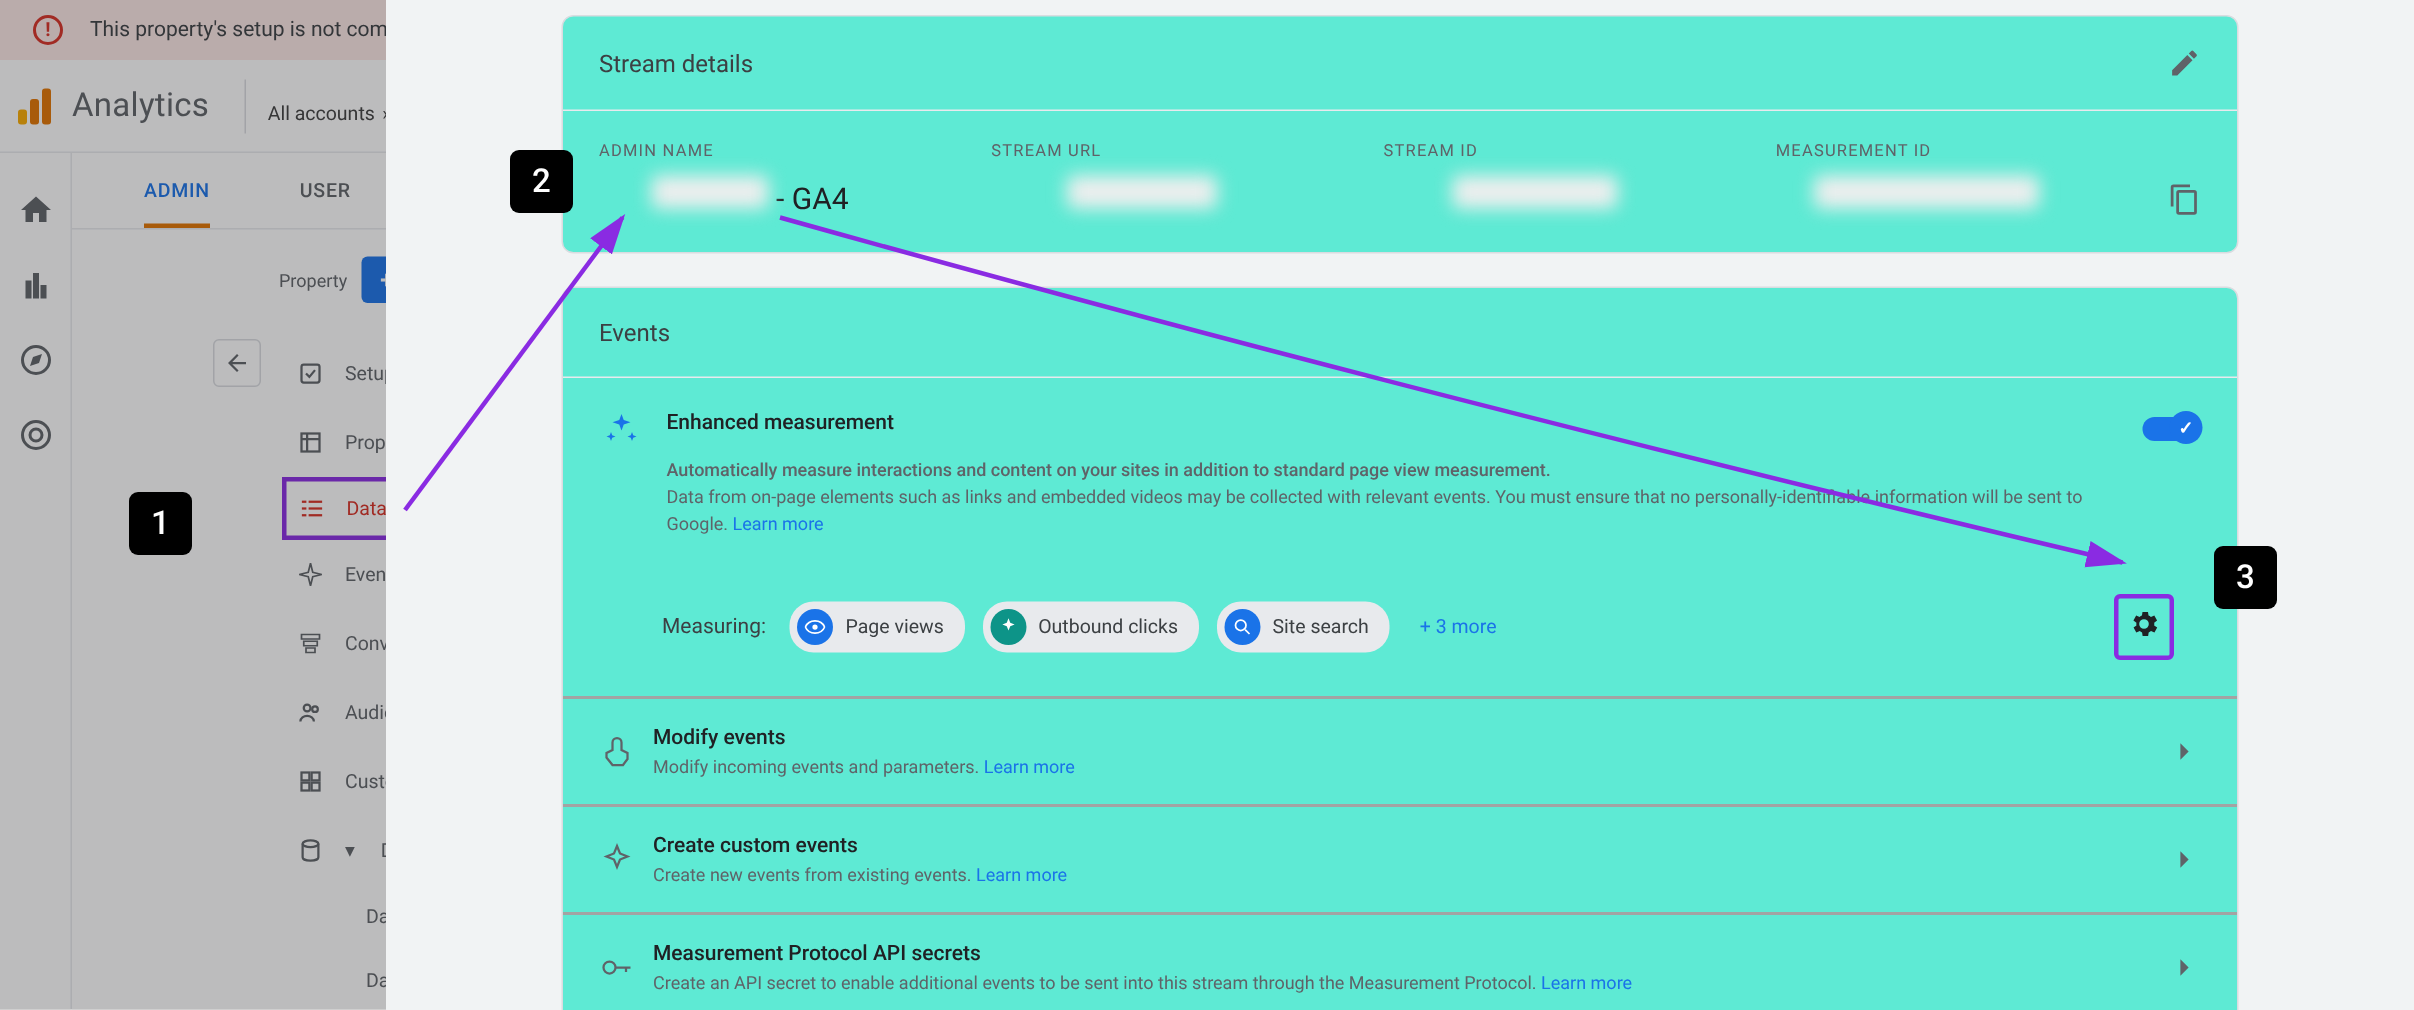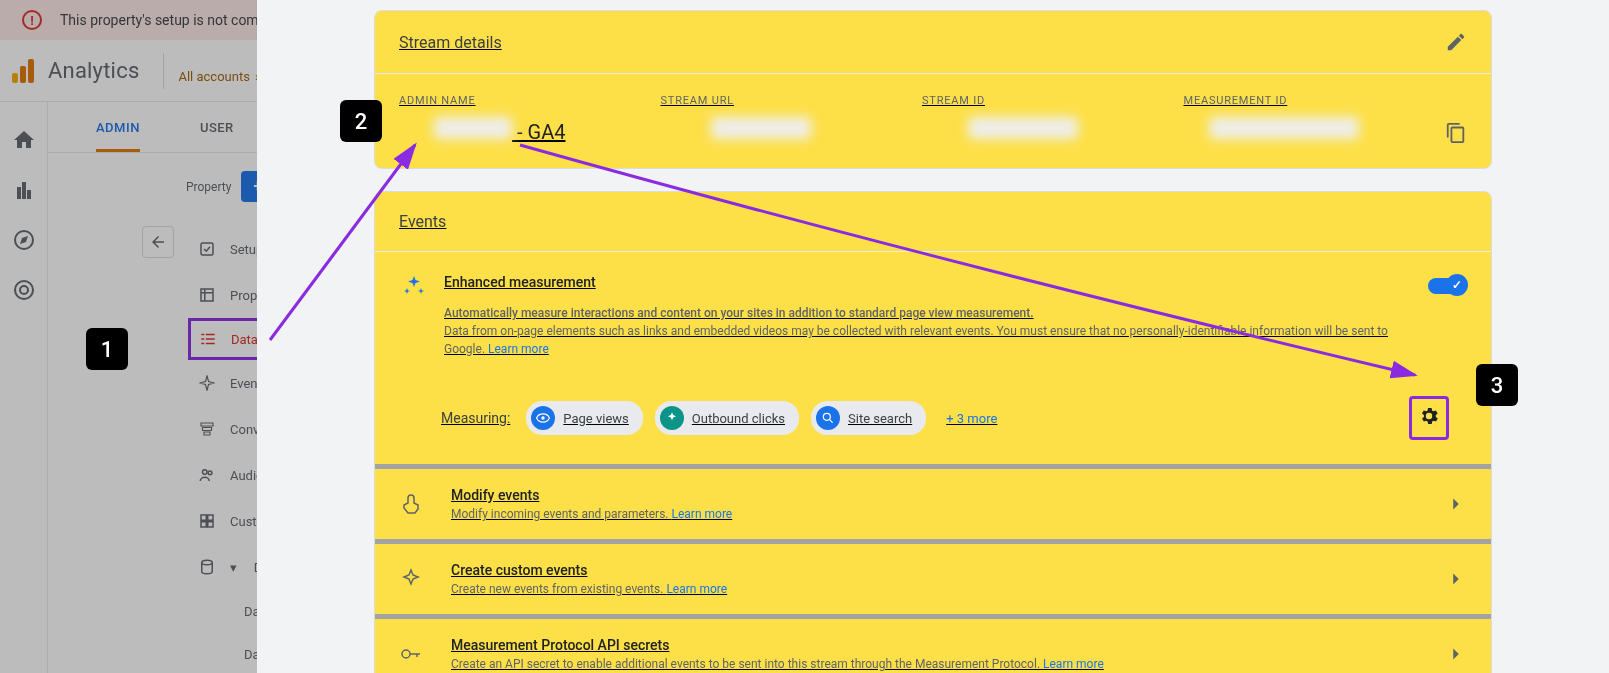--- a/index.html
+++ b/index.html
@@ -11,21 +11,21 @@
 
 
 .brand { height:62px; display:flex; align-items:center; padding-left:12px; gap:14px; border-bottom:1px solid #e8eaed; }
 .brand-logo { display:flex; align-items:flex-end; gap:2px; height:24px; }
 .brand-logo span { display:block; border-radius:2px; }
 .brand-logo .b1 { width:6px; height:10px; background:#f9ab00; }
 .brand-logo .b2 { width:6px; height:17px; background:#e37400; }
 .brand-logo .b3 { width:6px; height:24px; background:#e37400; }
 .brand-text { font-size:22px; color:#5f6368; letter-spacing:.2px; }
 .brand-sep { width:1px; height:36px; background:#dadce0; margin-left:10px; }
-.brand-crumbs { font-size:13px; color:#a16207; display:flex; align-items:center; gap:5px;margin-top:12px; }
+.brand-crumbs { font-size:13px; color:#404040; display:flex; align-items:center; gap:5px;margin-top:12px; }
 
 
 .main { display:flex; height:calc(100% - 102px); }
 
 
 .rail { width:48px; border-right:1px solid #e8eaed; display:flex; flex-direction:column; align-items:center; padding-top:26px; gap:26px; }
 .rail-ic { width:24px; height:24px; fill:#5f6368; cursor:pointer; }
 
 
 .sidebar { width:290px; padding-top:0; overflow:hidden; }
@@ -40,21 +40,21 @@
 .nav-item { display:flex; align-items:center; gap:14px; padding:14px 0 14px 150px; font-size:13px; color:#5f6368; cursor:pointer; }
 .nav-item.sub { padding-left:196px; }
 .nav-hl { border:3px solid #8a2be2; margin-left:140px; width:128px; height:42px; display:flex; align-items:center; gap:14px; padding-left:8px; position:relative; }
 .nav-ic { width:18px; height:18px; fill:#5f6368; flex-shrink:0; }
 
 
 .backdrop { position:absolute; inset:0; background:rgba(32,33,36,.3); z-index:5; }
 
 
 .panel { position:absolute; top:0; right:0; bottom:0; width:1352px; background:#f1f3f4; z-index:10; overflow-y:auto; padding:10px 0; }
-.card { background:#fde047; border:1px solid #dadce0; border-radius:8px; margin:0 auto 22px; width:1118px;text-decoration:underline; }
+.card { background:#5eead4; border:1px solid #dadce0; border-radius:8px; margin:0 auto 22px; width:1118px; }
 .card-header { display:flex; justify-content:space-between; align-items:center; padding:20px 24px; border-bottom:1px solid #e8eaed; }
 .card-title { font-size:16px; color:#3c4043; }
 
 .stream-grid { display:flex; padding:20px 24px 24px; gap:60px; }
 .sg-col { flex:1; }
 .sg-col.narrow { flex:0 0 auto; display:flex; align-items:flex-end; }
 .sg-label { font-size:11px; letter-spacing:.8px; color:#5f6368; margin-bottom:10px; }
 .sg-val { font-size:20px; color:#202124;text-align:center; }
 .blur { filter:blur(6px); background:#eee; border-radius:4px; display:inline-block; height:22px; }
 
@@ -69,21 +69,21 @@
 .toggle::after { content:'✓'; position:absolute; right:-4px; top:-4px; width:22px; height:22px; background:#1a73e8; border-radius:50%; color:#fff; font-size:12px; display:flex; align-items:center; justify-content:center; font-weight:700; }
 
 .measuring { padding:16px 24px 24px 66px; display:flex; align-items:center; gap:12px; }
 .meas-label { font-size:14px; color:#3c4043; margin-right:4px; }
 .chip { background:#e8eaed; border-radius:16px; padding:5px 14px 5px 5px; display:flex; align-items:center; gap:8px; font-size:13px; color:#3c4043; }
 .chip-ic { width:24px; height:24px; border-radius:50%; display:flex; align-items:center; justify-content:center; }
 .chip-ic svg { width:14px; height:14px; fill:#fff; }
 .more-chip { color:#1a73e8; font-size:13px; margin-left:8px; }
 .gear-box { border:3px solid #8a2be2; padding:6px; border-radius:4px; cursor:pointer; margin-left:auto; margin-right:18px; }
 
-.ev-row { display:flex; align-items:center; padding:18px 24px; border-top:5px solid #a3a3a3; gap:28px; cursor:pointer; }
+.ev-row { display:flex; align-items:center; padding:18px 24px; border-top:2px solid #a3a3a3; gap:12px; cursor:pointer; }
 .ev-ic { width:24px; flex-shrink:0; fill:#5f6368; }
 .ev-text { flex:1; }
 .ev-title { font-size:14px; font-weight:500; color:#202124; margin-bottom:4px; }
 .ev-desc { font-size:12px; color:#5f6368; }
 .chev { fill:#5f6368; width:22px; }
 
 
 .callout { position:absolute; background:#000; color:#fff; width:42px; height:42px; border-radius:6px; display:flex; align-items:center; justify-content:center; font-size:22px; font-weight:500; z-index:20; }
 .arrow { position:absolute; z-index:15; }
 .copy-ic { width:22px; height:22px; fill:#5f6368; cursor:pointer; }

